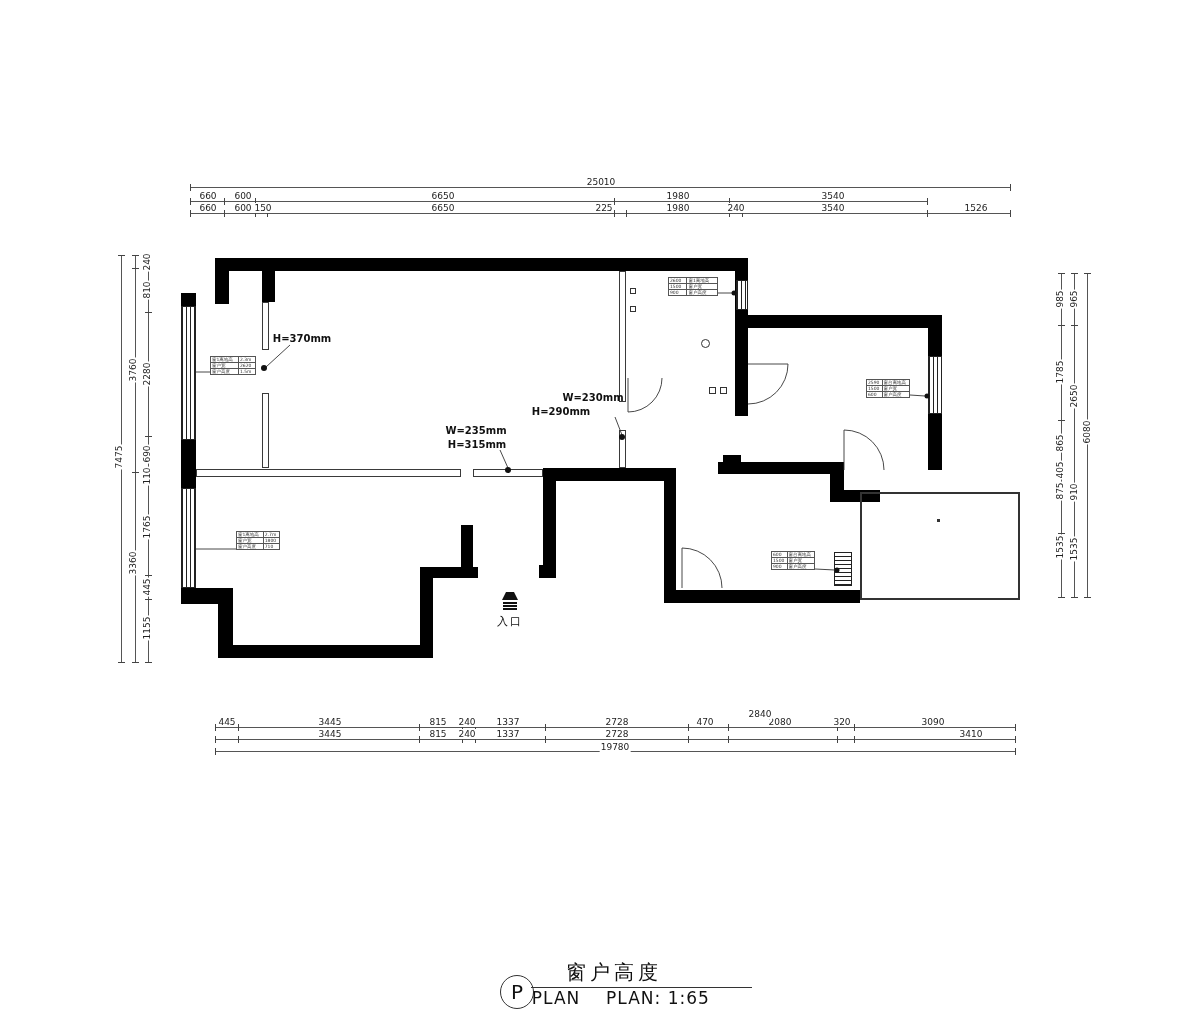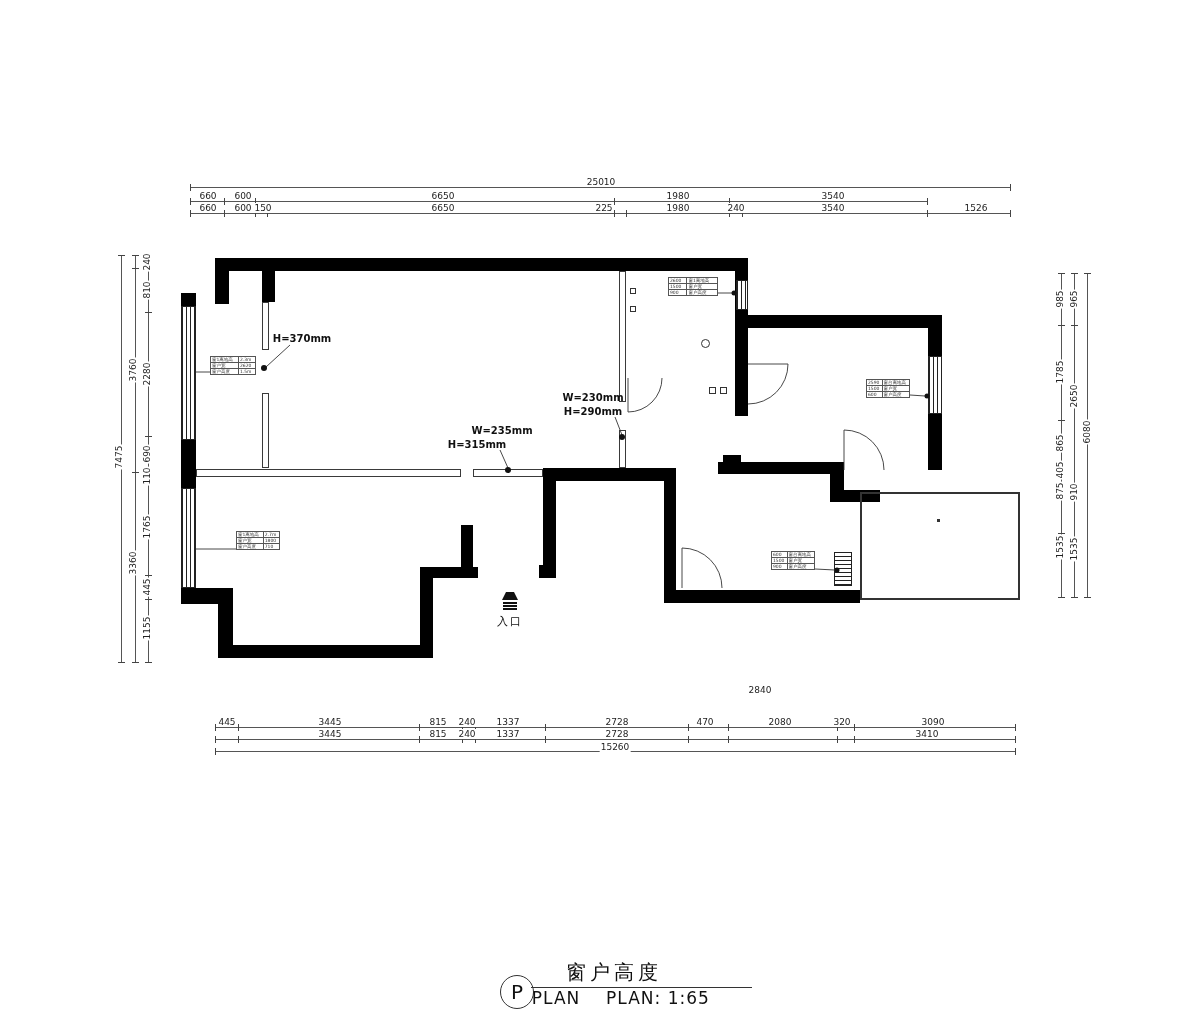--- a/index.html
+++ b/index.html
@@ -104,24 +104,24 @@
       <circle cx="927" cy="396" r="2.5"></circle>
       <circle cx="837" cy="570" r="2.5"></circle>
       <path d="M502 600 L518 600 L514 592 L506 592 Z"></path>
       <rect x="503" y="602" width="14" height="2"></rect>
       <rect x="503" y="605" width="14" height="2"></rect>
       <rect x="503" y="608" width="14" height="2"></rect>
     </g>
   </svg>
 
   <span class="ann" style="left:302px;top:338px">H=370mm</span>
-  <span class="ann" style="left:502px;top:430px">W=235mm</span>
+  <span class="ann" style="left:476px;top:430px">W=235mm</span>
   <span class="ann" style="left:477px;top:444px">H=315mm</span>
   <span class="ann" style="left:593px;top:397px">W=230mm</span>
-  <span class="ann" style="left:593px;top:411px">H=290mm</span>
+  <span class="ann" style="left:561px;top:411px">H=290mm</span>
   <span class="entry-label" style="left:510px;top:614px">入口</span>
 
   <table class="mtab" style="left:210px;top:356px;width:46px">
     <tbody>
         <tr>
           <td>窗1离地高</td>
           <td>2.3m</td>
         </tr>
     <tr>
           <td>窗户宽</td>
@@ -319,23 +319,23 @@
   <span class="dim" style="left:617px;top:722px">2728</span>
   <span class="dim" style="left:705px;top:722px">470</span>
   <span class="dim" style="left:780px;top:722px">2080</span>
   <span class="dim" style="left:842px;top:722px">320</span>
   <span class="dim" style="left:933px;top:722px">3090</span>
   <span class="dim" style="left:330px;top:734px">3445</span>
   <span class="dim" style="left:438px;top:734px">815</span>
   <span class="dim" style="left:467px;top:734px">240</span>
   <span class="dim" style="left:508px;top:734px">1337</span>
   <span class="dim" style="left:617px;top:734px">2728</span>
-  <span class="dim" style="left:760px;top:690px">2840</span>
-  <span class="dim" style="left:927px;top:734px">3410</span>
-  <span class="dim" style="left:615px;top:747px">15260</span>
+  <span class="dim" style="left:760px;top:714px">2840</span>
+  <span class="dim" style="left:971px;top:734px">3410</span>
+  <span class="dim" style="left:615px;top:747px">19780</span>
 
   <span class="dim dimv" style="left:119px;top:457px">7475</span>
   <span class="dim dimv" style="left:133px;top:370px">3760</span>
   <span class="dim dimv" style="left:133px;top:563px">3360</span>
   <span class="dim dimv" style="left:147px;top:262px">240</span>
   <span class="dim dimv" style="left:147px;top:290px">810</span>
   <span class="dim dimv" style="left:147px;top:374px">2280</span>
   <span class="dim dimv" style="left:147px;top:454px">690</span>
   <span class="dim dimv" style="left:147px;top:476px">110</span>
   <span class="dim dimv" style="left:147px;top:527px">1765</span>

